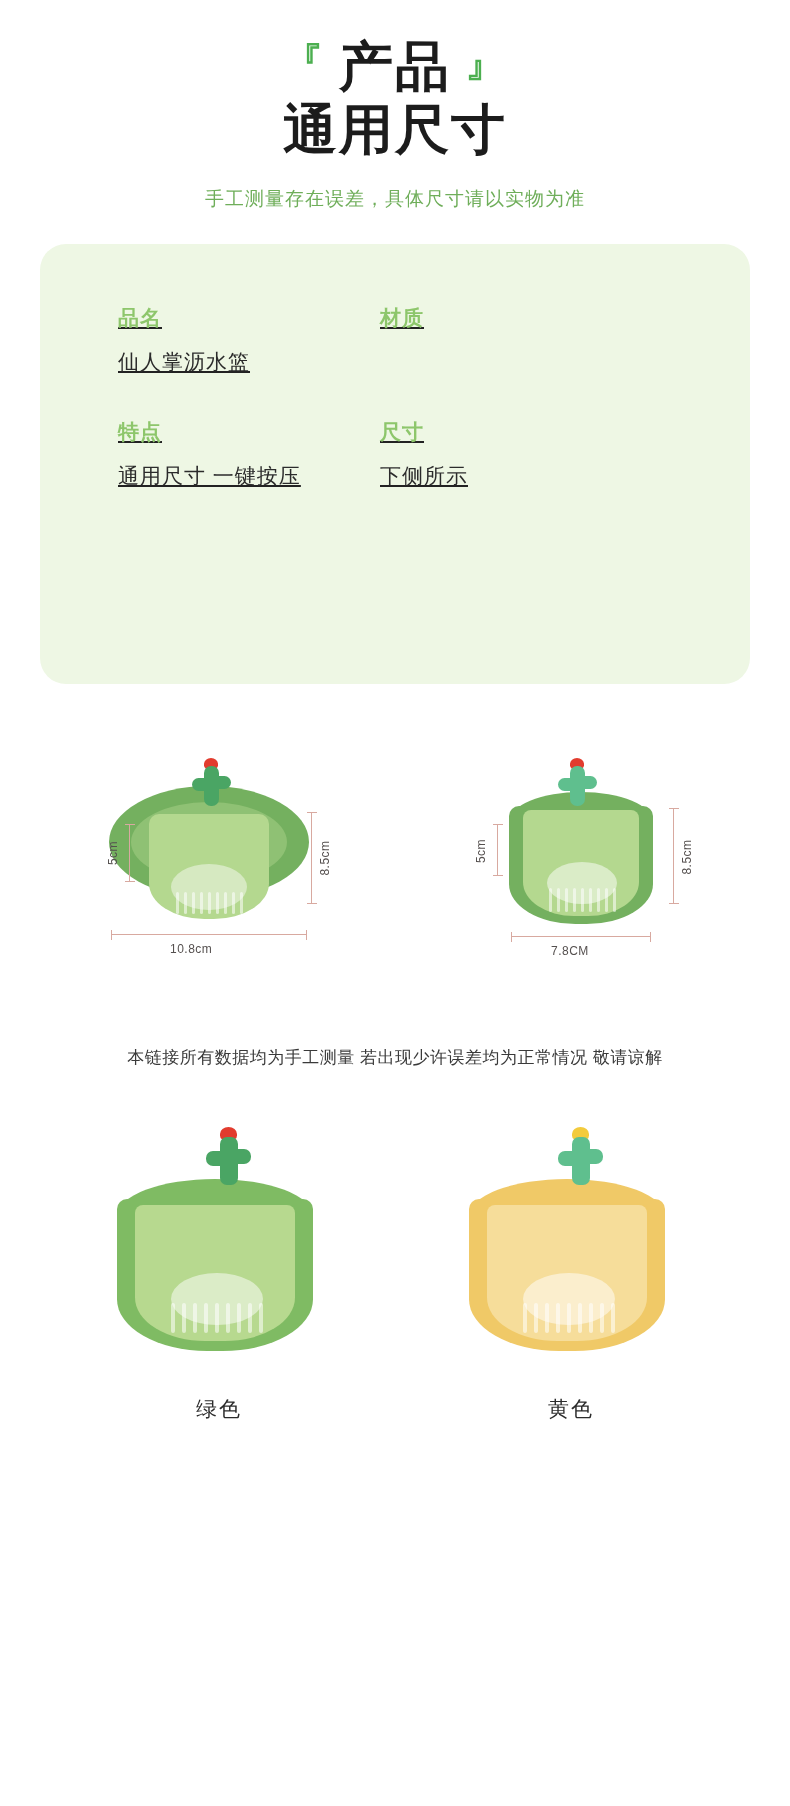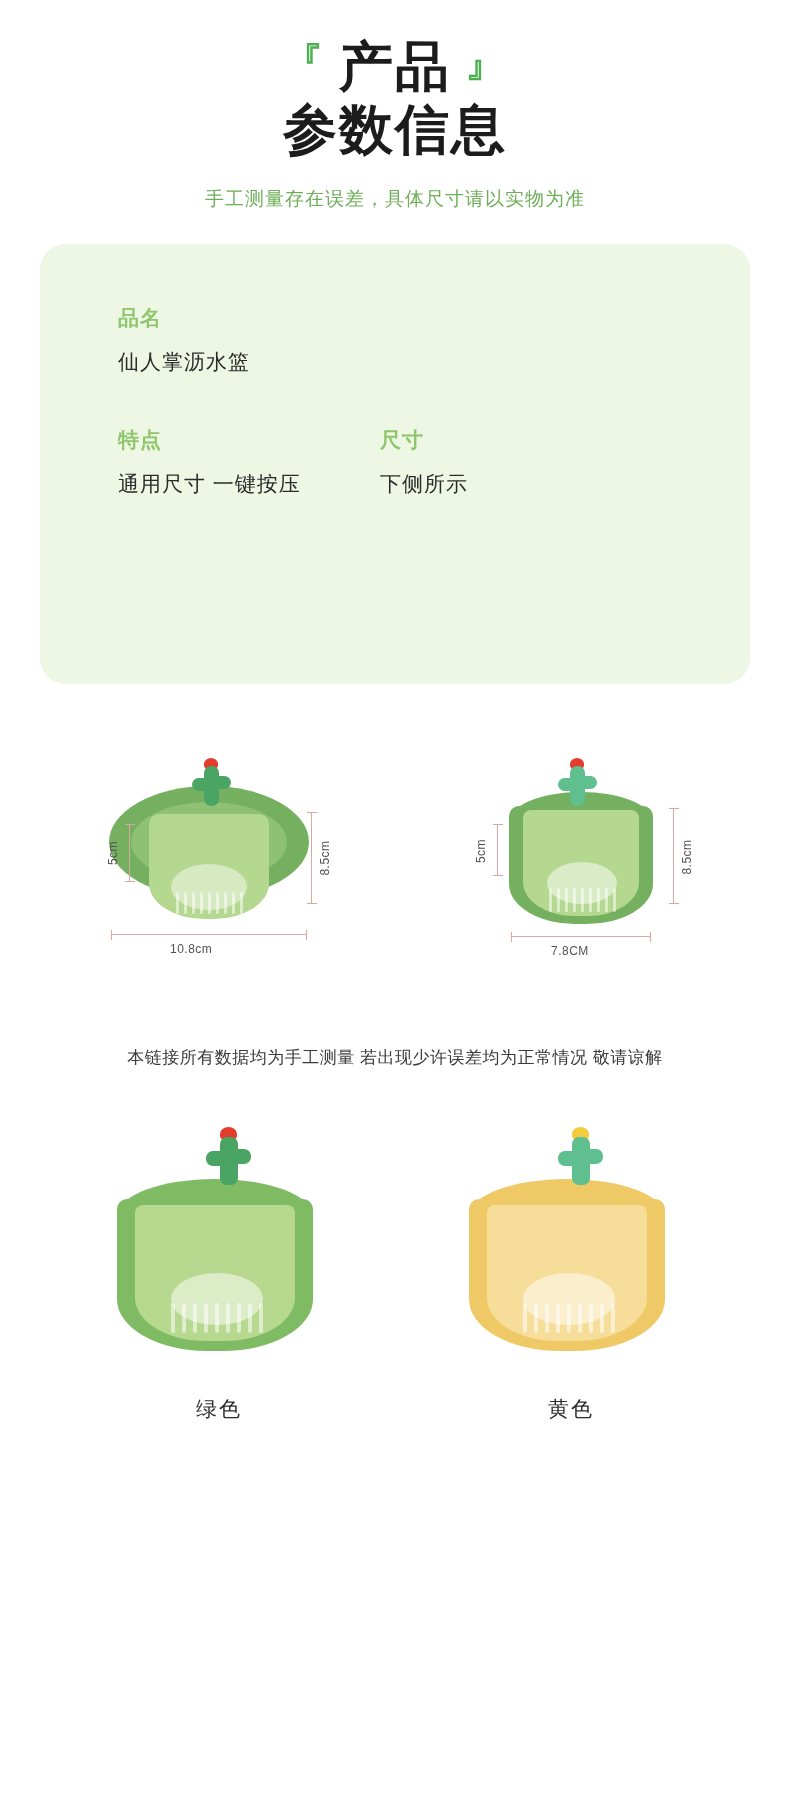--- a/index.html
+++ b/index.html
@@ -54,21 +54,22 @@
     margin: 32px 40px 0 40px;
     background: #eef7e4;
     border-radius: 26px;
     height: 440px;
     padding: 60px 0 0 78px;
     position: relative;
   }
   .spec-grid {
     display: grid;
     grid-template-columns: 262px 1fr;
-    row-gap: 12px;
+    row-gap: 4px;
+    text-decoration: underline;
   }
   .spec-label {
     font-size: 21px;
     color: #8dc66b;
     font-weight: bold;
     letter-spacing: 1px;
     margin-bottom: 16px;
   }
   .spec-value {
     font-size: 21px;
@@ -215,33 +216,34 @@
 </style>
 </head>
 <body>
 
 <div class="header">
   <div class="title-line1">
     <span class="bracket">『</span>
     <span>产品</span>
     <span class="bracket">』</span>
   </div>
-  <div class="title-line2">参数信息</div>
+  <div class="title-line2">通用尺寸</div>
   <div class="subtitle">手工测量存在误差，具体尺寸请以实物为准</div>
 </div>
 
 <div class="spec-card">
   <div class="spec-grid">
 
     <div class="spec-block">
       <div class="spec-label">品名</div>
       <div class="spec-value">仙人掌沥水篮</div>
     </div>
 
     <div class="spec-block">
+      <div class="spec-label">材质</div>
     </div>
 
     <div class="spec-block">
       <div class="spec-label">特点</div>
       <div class="spec-value">通用尺寸 一键按压</div>
     </div>
 
     <div class="spec-block">
       <div class="spec-label">尺寸</div>
       <div class="spec-value">下侧所示</div>

